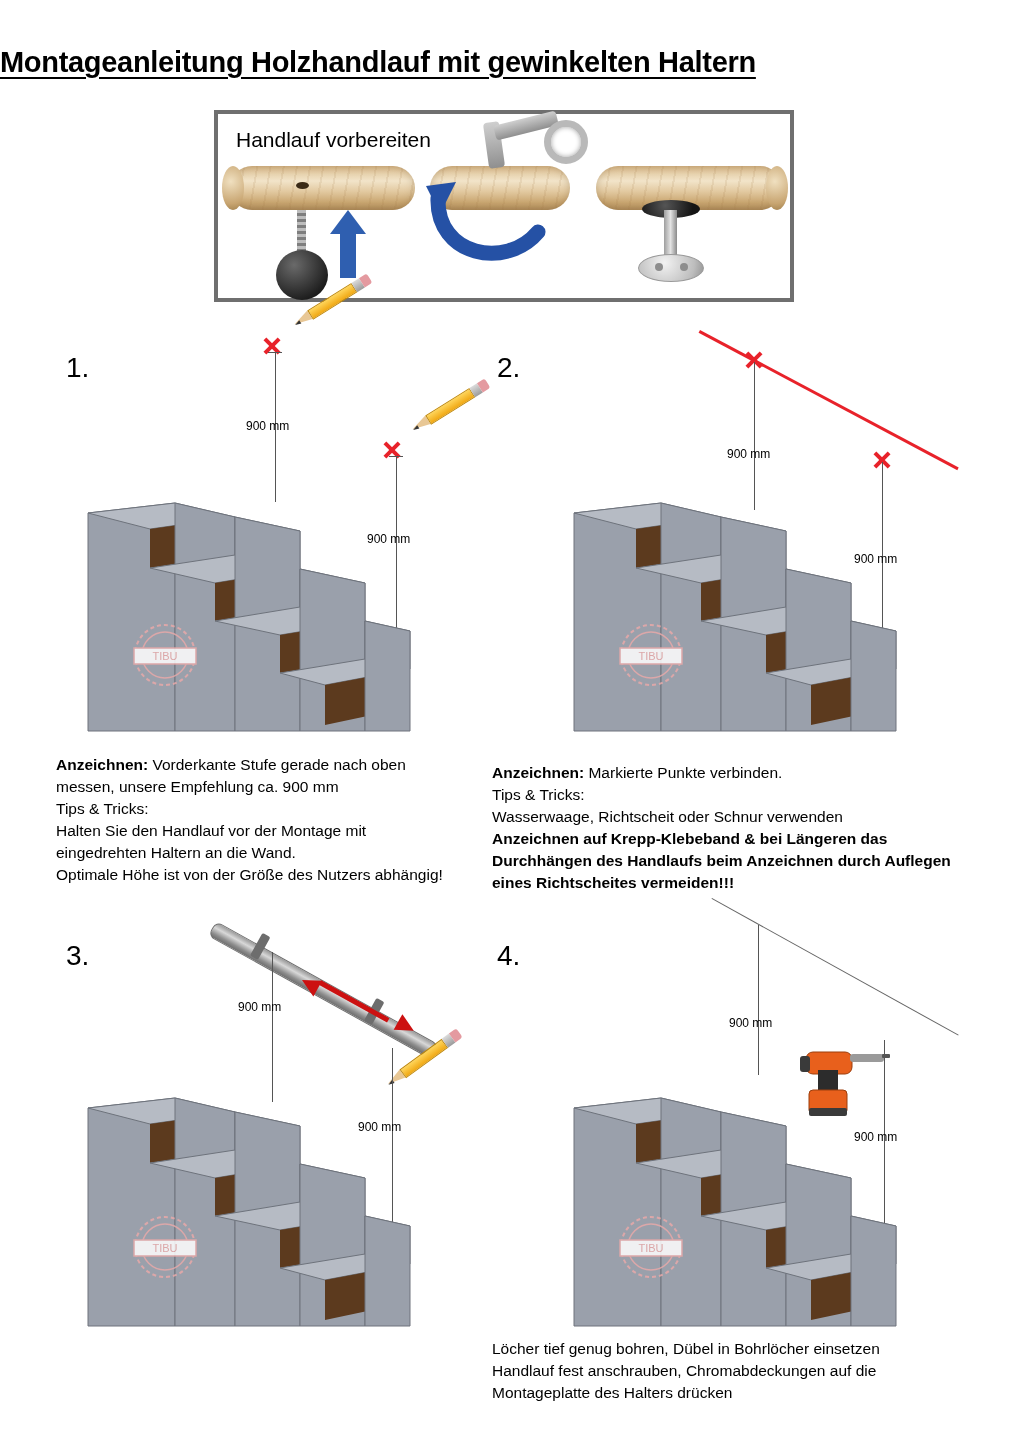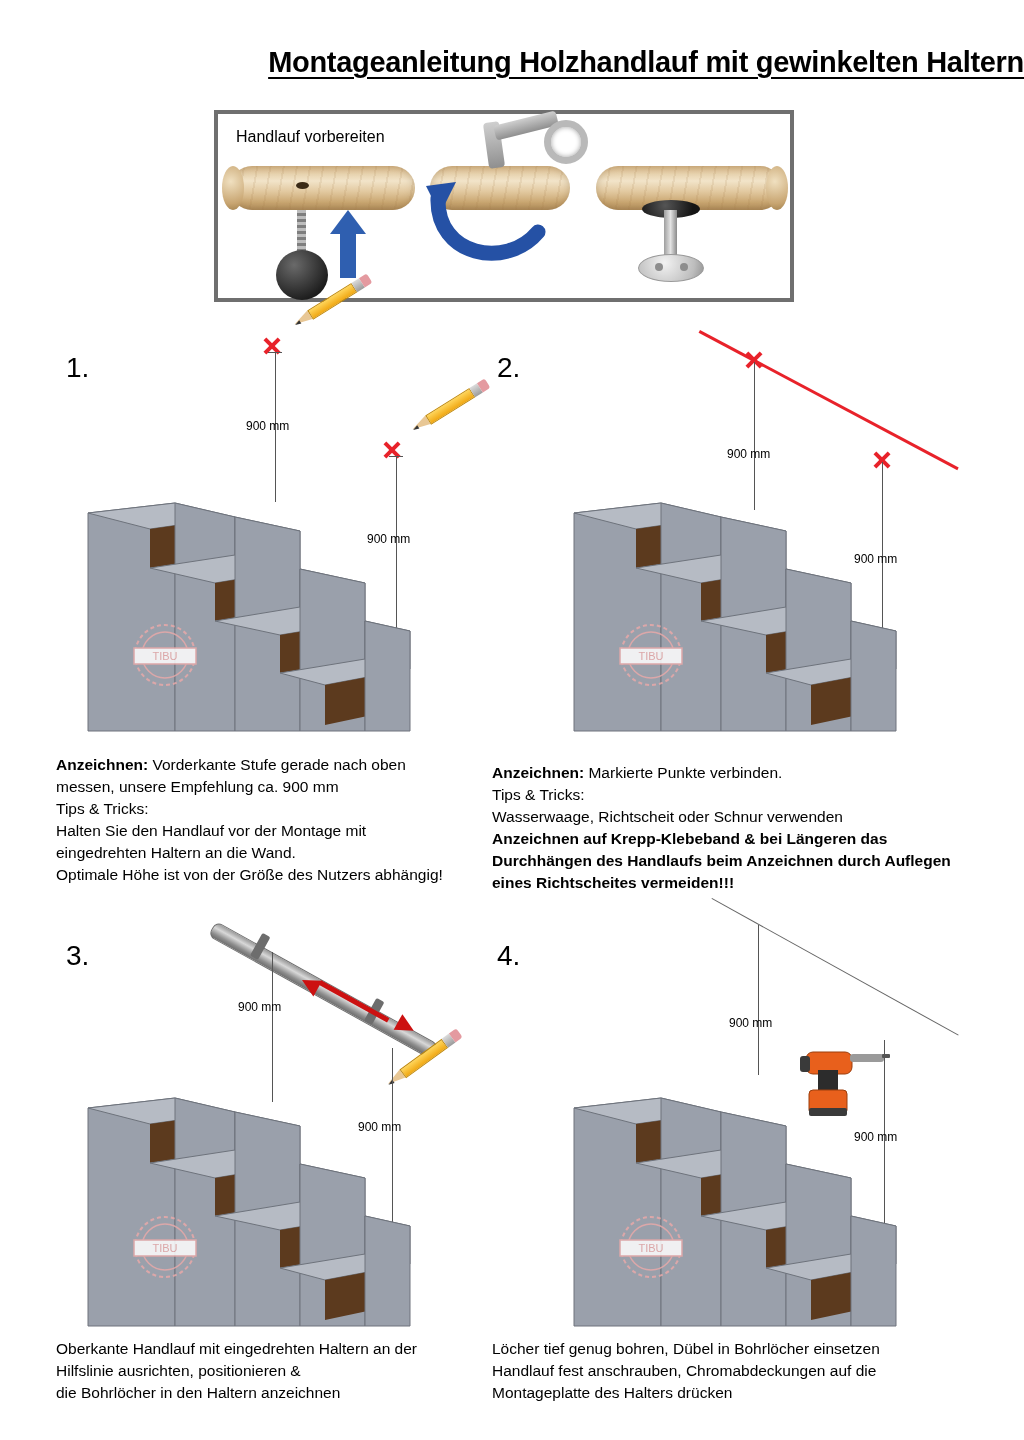--- a/index.html
+++ b/index.html
@@ -15,40 +15,40 @@
     position: relative;
     width: 1024px;
     height: 1440px;
     background: #fff;
   }
 
   
   .title {
     position: absolute;
     top: 46px; left: 0; width: 1024px;
-    text-align: right;
+    text-align: left;
     font-size: 29px;
     font-weight: bold;
     letter-spacing: -0.3px;
     text-decoration: underline;
     text-underline-offset: 5px;
   }
 
   
   .top-panel {
     position: absolute;
     top: 110px; left: 214px;
     width: 580px; height: 192px;
     border: 4px solid #6f6f6f;
     background: #fff;
   }
   .top-panel-title {
     position: absolute;
     top: 14px; left: 18px;
-    font-size: 16px;
+    font-size: 21px;
   }
 
   
   .dowel {
     position: absolute;
     border-radius: 22px;
     background:
       linear-gradient(180deg,
         #d9b98a 0%, #e8d3af 18%, #f2e4c9 34%,
         #e2c9a0 58%, #caa772 82%, #b08d5c 100%);
@@ -430,23 +430,20 @@
     <polygon points="340,136 340,236 295,236 295,126" fill="#9aa0ab" stroke="#6e737c" stroke-width="1"></polygon>
   </svg>
 
   <svg class="watermark" style="left:110px; top:1212px;" width="110" height="70" viewBox="0 0 110 70">
     <circle cx="55" cy="35" r="30" fill="none" stroke="#e8a9a9" stroke-width="2" stroke-dasharray="4 3"></circle>
     <circle cx="55" cy="35" r="23" fill="none" stroke="#e8a9a9" stroke-width="1.5"></circle>
     <rect x="24" y="28" width="62" height="16" fill="#fff" stroke="#e8a9a9" stroke-width="1.5"></rect>
     <text x="55" y="40" font-size="11" fill="#e8a9a9" text-anchor="middle" font-family="Liberation Sans, sans-serif">TIBU</text>
   </svg>
 
-  <div class="textblock" style="left:56px; top:1338px; width:420px;">
-    <span>Oberkante Handlauf mit eingedrehten Haltern an der Hilfslinie ausrichten, positionieren &amp;<br>die Bohrlöcher in den Haltern anzeichnen</span>
-  </div>
 
   <div class="step-num" style="left:497px; top:940px;">4.</div>
 
   <div class="thin-line" style="left:712px; top:898px; width:282px; transform:rotate(29deg);"></div>
 
   <div class="measure-line" style="left:758px; top:925px; height:150px;"></div>
   <div class="measure-label" style="left:729px; top:1016px;">900 mm</div>
 
   <div class="measure-line" style="left:884px; top:1040px; height:200px;"></div>
   <div class="measure-label" style="left:854px; top:1130px;">900 mm</div>

